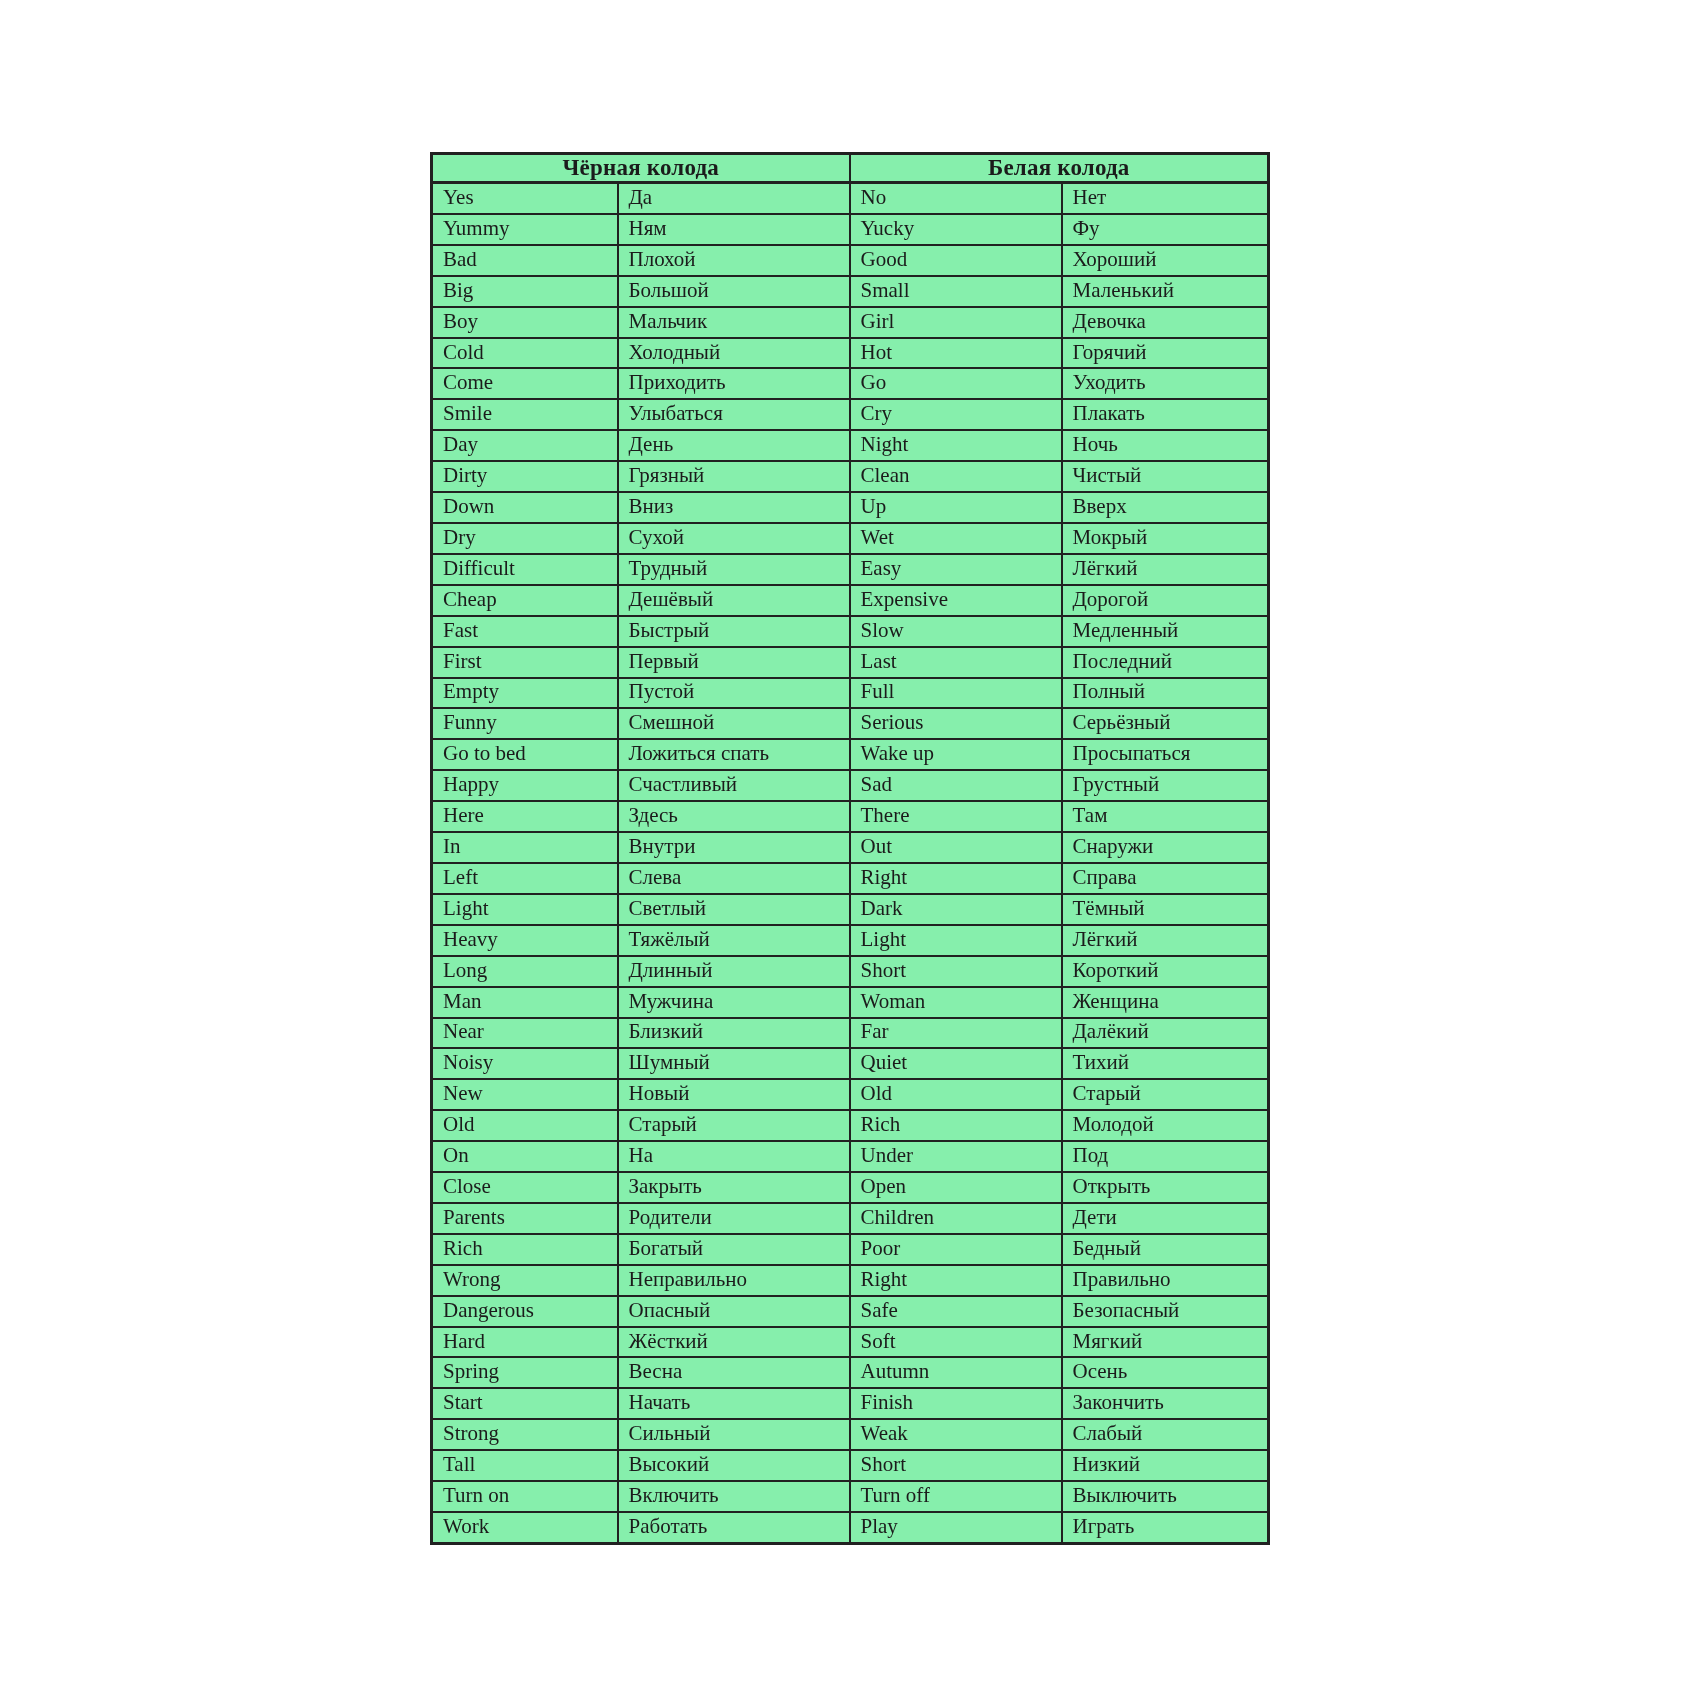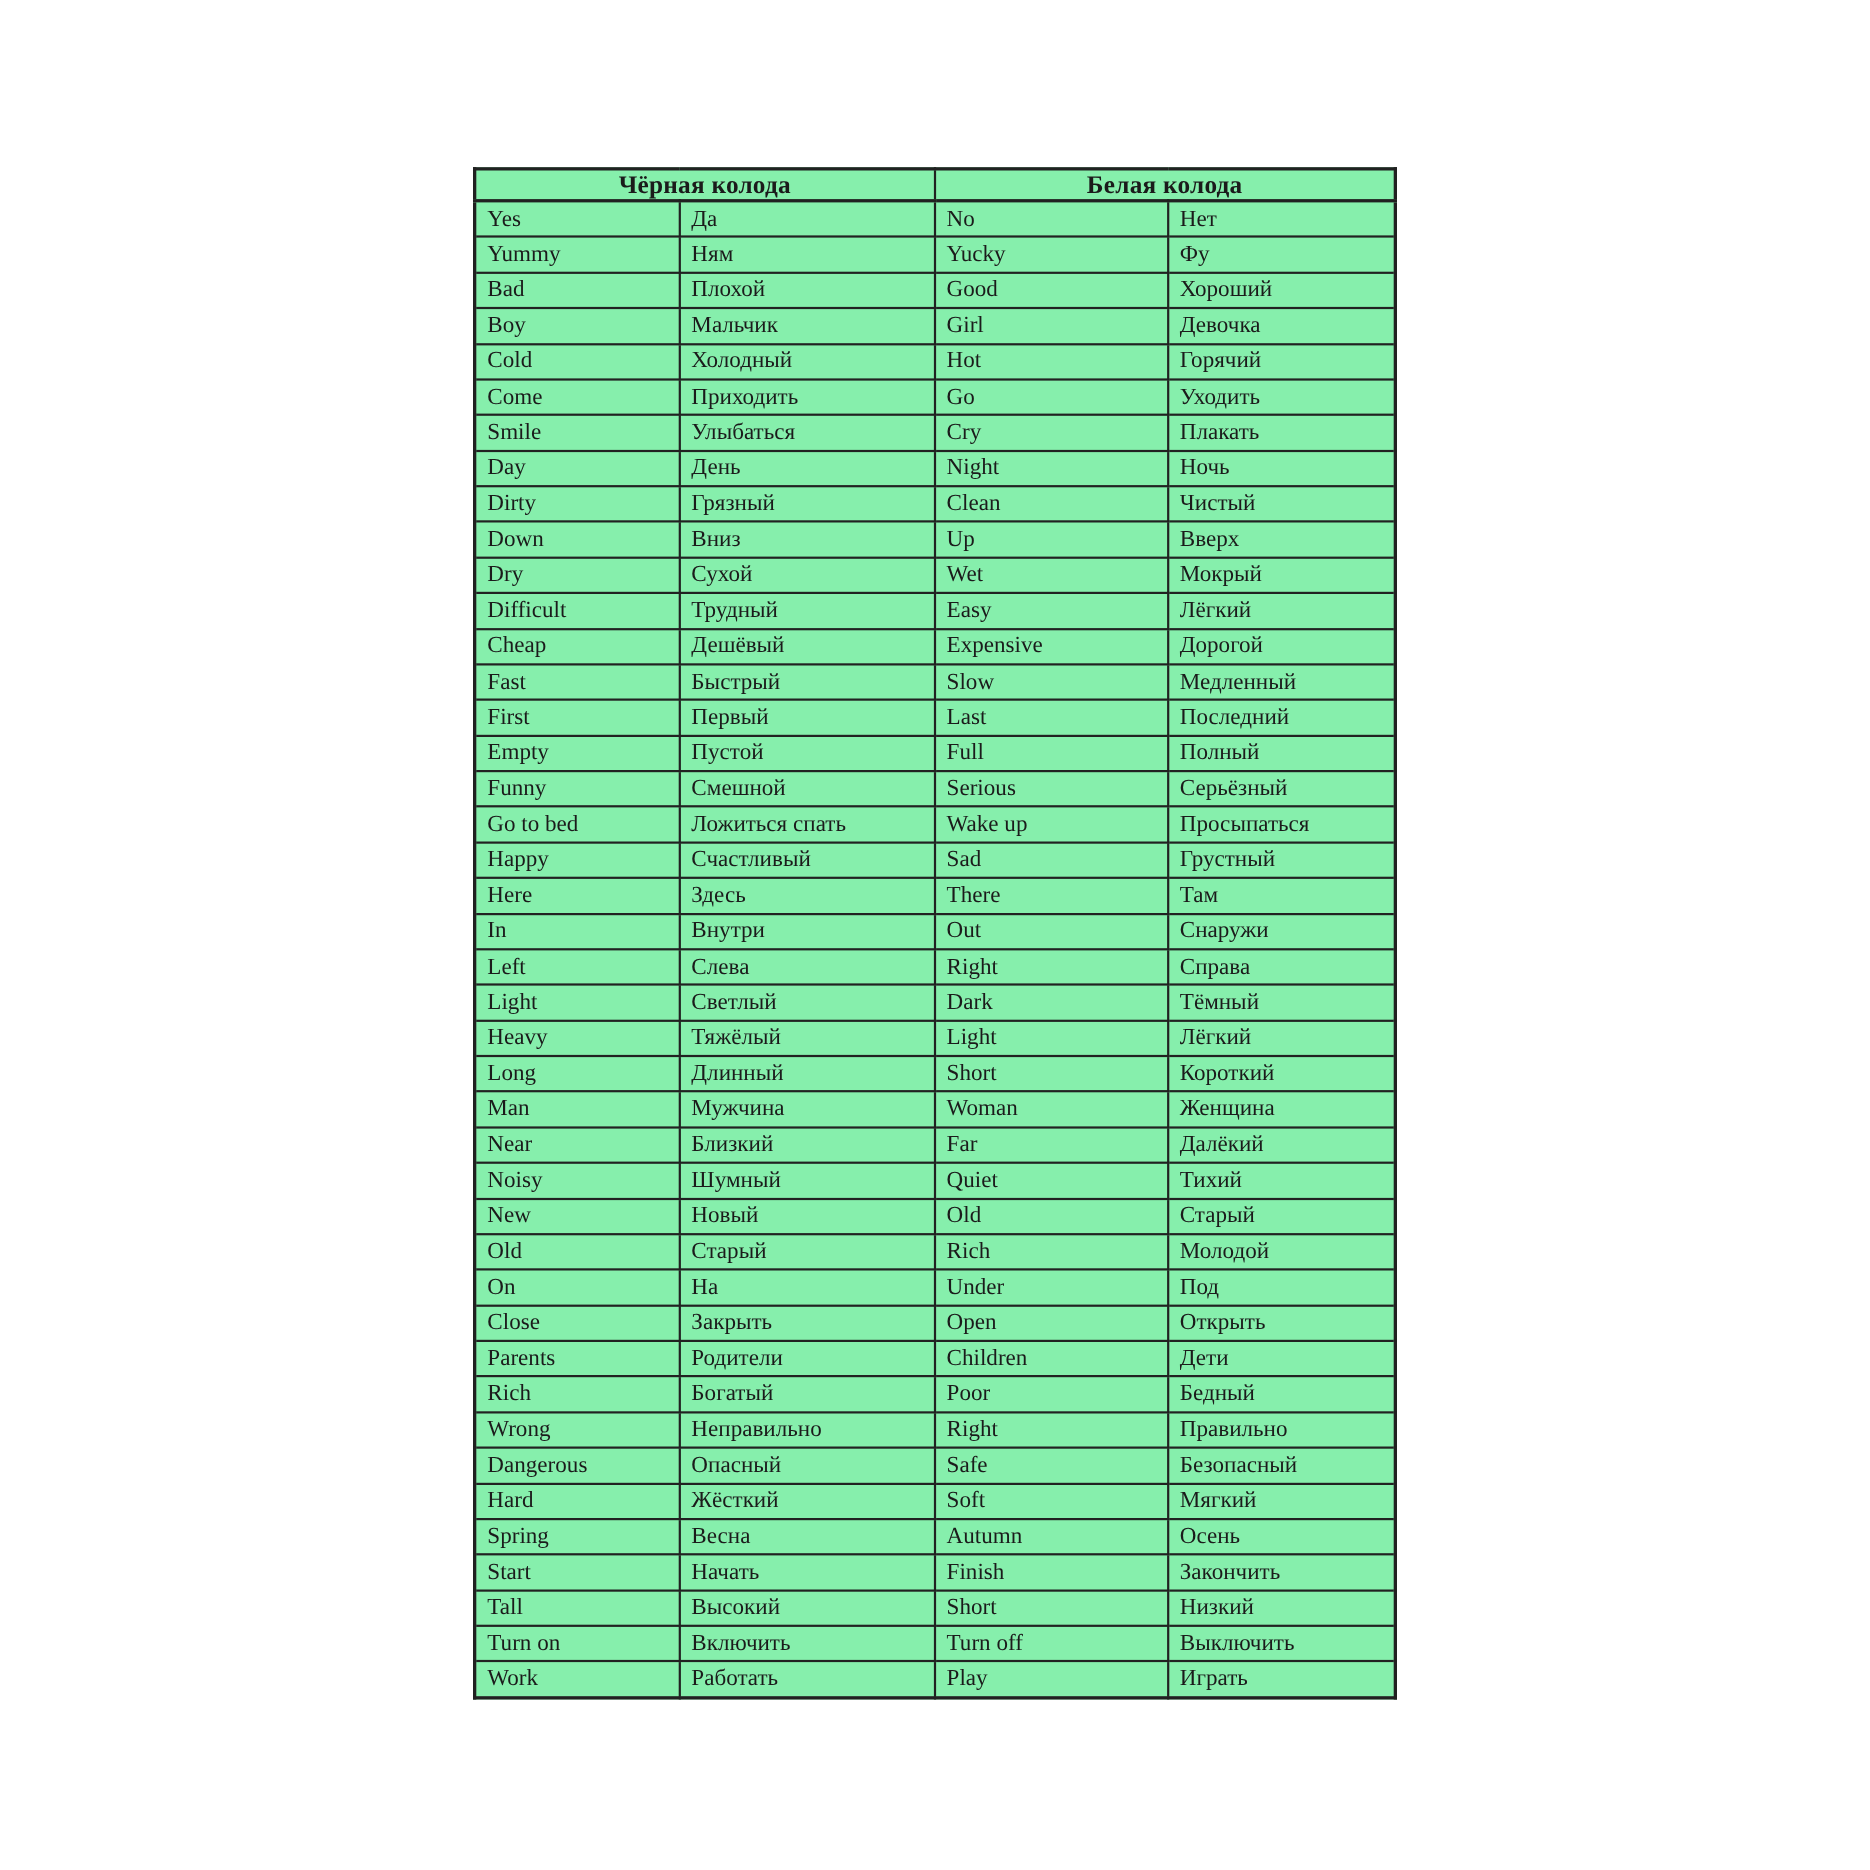--- a/index.html
+++ b/index.html
@@ -78,20 +78,26 @@
     <td>Yucky</td>
     <td>Фу</td>
   </tr>
       <tr>
     <td>Bad</td>
     <td>Плохой</td>
     <td>Good</td>
     <td>Хороший</td>
   </tr>
       <tr>
+    <td>Big</td>
+    <td>Большой</td>
+    <td>Small</td>
+    <td>Маленький</td>
+  </tr>
+      <tr>
     <td>Boy</td>
     <td>Мальчик</td>
     <td>Girl</td>
     <td>Девочка</td>
   </tr>
       <tr>
     <td>Cold</td>
     <td>Холодный</td>
     <td>Hot</td>
     <td>Горячий</td>
@@ -294,20 +300,26 @@
     <td>Autumn</td>
     <td>Осень</td>
   </tr>
       <tr>
     <td>Start</td>
     <td>Начать</td>
     <td>Finish</td>
     <td>Закончить</td>
   </tr>
       <tr>
+    <td>Strong</td>
+    <td>Сильный</td>
+    <td>Weak</td>
+    <td>Слабый</td>
+  </tr>
+      <tr>
     <td>Tall</td>
     <td>Высокий</td>
     <td>Short</td>
     <td>Низкий</td>
   </tr>
       <tr>
     <td>Turn on</td>
     <td>Включить</td>
     <td>Turn off</td>
     <td>Выключить</td>

